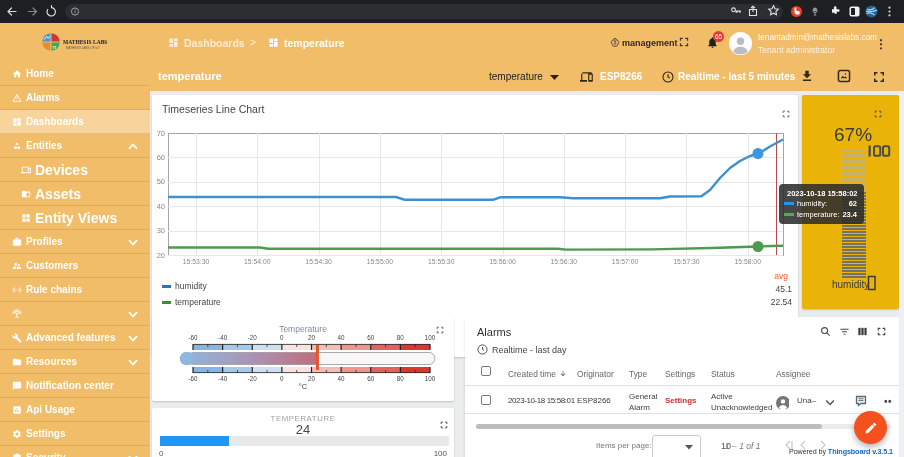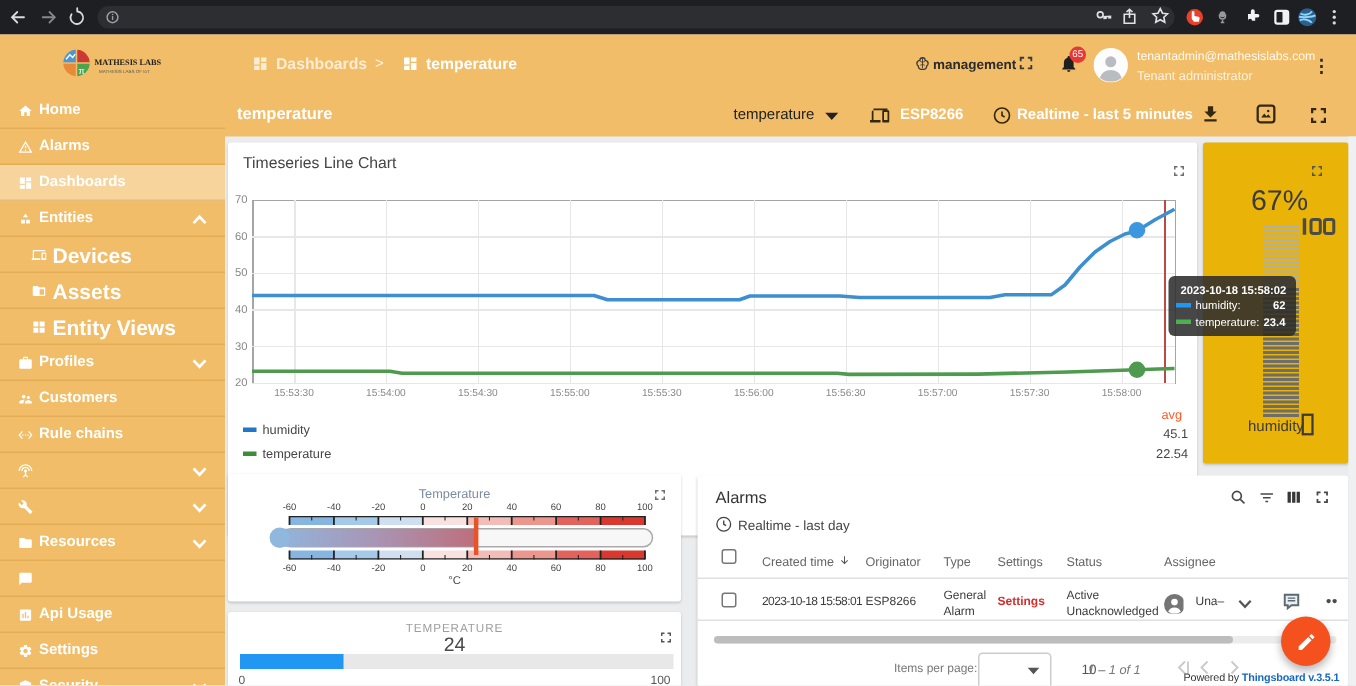--- a/index.html
+++ b/index.html
@@ -171,37 +171,39 @@
           <path d="M12 5c-3.87 0-7 3.13-7 7h2c0-2.76 2.24-5 5-5s5 2.24 5 5h2c0-3.87-3.13-7-7-7zm1 9.29c.88-.39 1.5-1.26 1.5-2.29 0-1.38-1.12-2.5-2.5-2.5S9.5 10.62 9.5 12c0 1.02.62 1.9 1.5 2.29v3.3L7.59 21 9 22.41l3-3 3 3L16.41 21 13 17.59v-3.3zM12 1C5.93 1 1 5.93 1 12h2c0-4.97 4.03-9 9-9s9 4.03 9 9h2c0-6.07-4.93-11-11-11z"></path>
         </svg>
         <svg class="caret" style="top:9px;right:12px;position:absolute" width="10" height="7" fill="none" stroke="#fff" stroke-width="1.8">
           <path d="M1 1.2l4 4.3 4-4.3"></path>
         </svg>
       </div>
       <div class="mi" style="top:303px">
         <svg class="ic" viewBox="0 0 24 24" fill="#fff">
           <path d="M22.7 19l-9.1-9.1c.9-2.3.4-5-1.5-6.9-2-2-5-2.4-7.4-1.3L9 6 6 9 1.6 4.7C.4 7.1.9 10.1 2.9 12.1c1.9 1.9 4.6 2.4 6.9 1.5l9.1 9.1c.4.4 1 .4 1.4 0l2.3-2.3c.5-.4.5-1.1.1-1.4z"></path>
         </svg>
+        <div class="lbl">Advanced features</div>
         <svg class="caret" style="top:9px;right:12px;position:absolute" width="10" height="7" fill="none" stroke="#fff" stroke-width="1.8">
           <path d="M1 1.2l4 4.3 4-4.3"></path>
         </svg>
       </div>
       <div class="mi" style="top:327px">
         <svg class="ic" viewBox="0 0 24 24" fill="#fff">
           <path d="M10 4H4c-1.1 0-1.99.9-1.99 2L2 18c0 1.1.9 2 2 2h16c1.1 0 2-.9 2-2V8c0-1.1-.9-2-2-2h-8l-2-2z"></path>
         </svg>
         <div class="lbl">Resources</div>
         <svg class="caret" style="top:9px;right:12px;position:absolute" width="10" height="7" fill="none" stroke="#fff" stroke-width="1.8">
           <path d="M1 1.2l4 4.3 4-4.3"></path>
         </svg>
       </div>
       <div class="mi" style="top:351px">
         <svg class="ic" viewBox="0 0 24 24" fill="#fff">
           <path d="M20 2H4c-1.1 0-2 .9-2 2v18l4-4h14c1.1 0 2-.9 2-2V4c0-1.1-.9-2-2-2z"></path>
         </svg>
+        <div class="lbl">Notification center</div>
       </div>
       <div class="mi" style="top:375px">
         <svg class="ic" viewBox="0 0 24 24" fill="#fff">
           <path d="M19 3H5c-1.1 0-2 .9-2 2v14c0 1.1.9 2 2 2h14c1.1 0 2-.9 2-2V5c0-1.1-.9-2-2-2zm-10 14H7v-7h2v7zm4 0h-2V7h2v10zm4 0h-2v-4h2v4z"></path>
         </svg>
         <div class="lbl">Api Usage</div>
       </div>
       <div class="mi" style="top:399px">
         <svg class="ic" viewBox="0 0 24 24" fill="#fff">
           <path d="M19.14 12.94c.04-.3.06-.61.06-.94 0-.32-.02-.64-.07-.94l2.03-1.58c.18-.14.23-.41.12-.61l-1.92-3.32c-.12-.22-.37-.29-.59-.22l-2.39.96c-.5-.38-1.03-.7-1.62-.94L14.4 2.81c-.04-.24-.24-.41-.48-.41h-3.84c-.24 0-.43.17-.47.41l-.36 2.54c-.59.24-1.13.57-1.62.94l-2.39-.96c-.22-.08-.47 0-.59.22L2.74 8.87c-.12.21-.08.47.12.61l2.03 1.58c-.05.3-.09.63-.09.94s.02.64.07.94l-2.03 1.58c-.18.14-.23.41-.12.61l1.92 3.32c.12.22.37.29.59.22l2.39-.96c.5.38 1.03.7 1.62.94l.36 2.54c.05.24.24.41.48.41h3.84c.24 0 .44-.17.47-.41l.36-2.54c.59-.24 1.13-.56 1.62-.94l2.39.96c.22.08.47 0 .59-.22l1.92-3.32c.12-.22.07-.47-.12-.61l-2.01-1.58zM12 15.6c-1.98 0-3.6-1.62-3.6-3.6s1.62-3.6 3.6-3.6 3.6 1.62 3.6 3.6-1.62 3.6-3.6 3.6z"></path>

